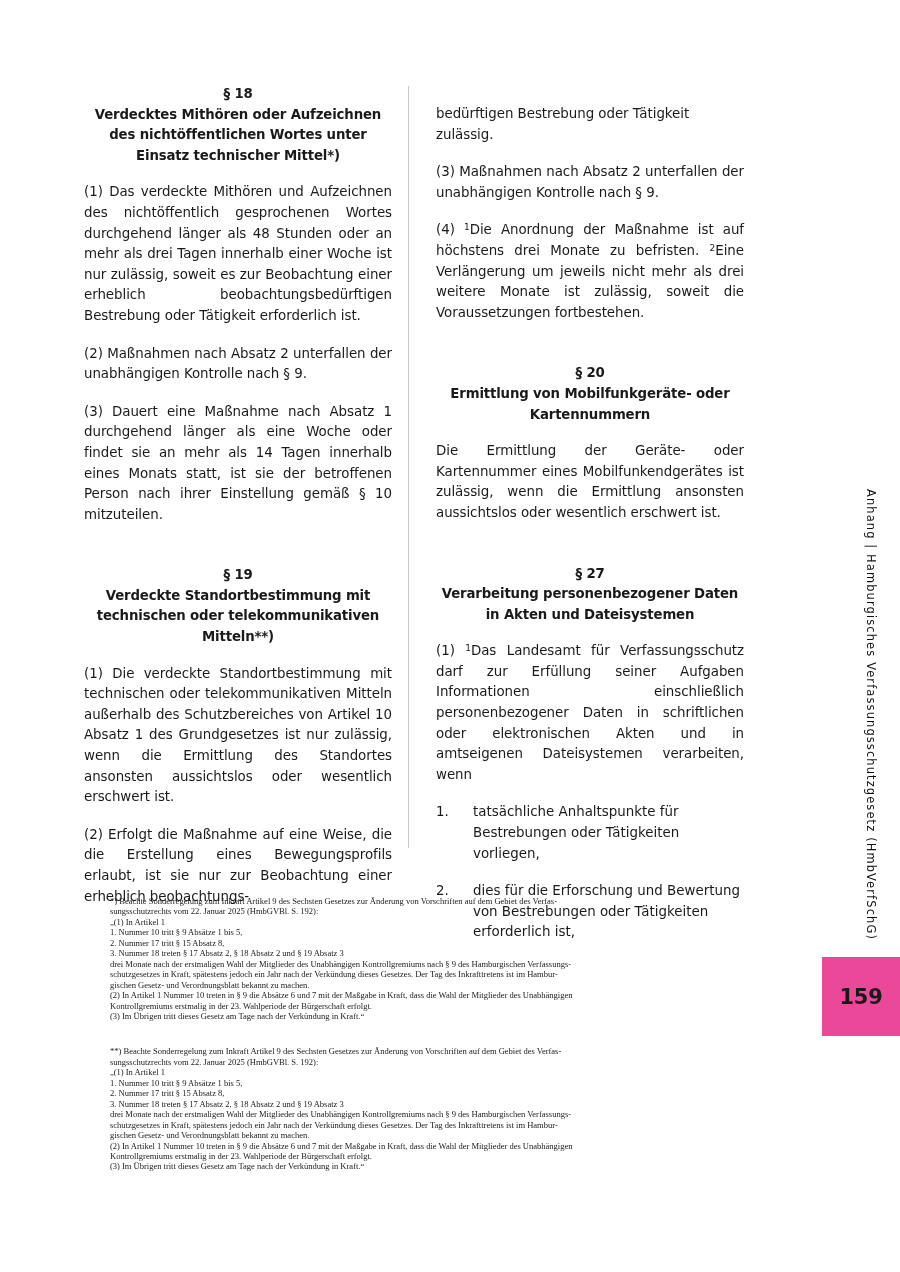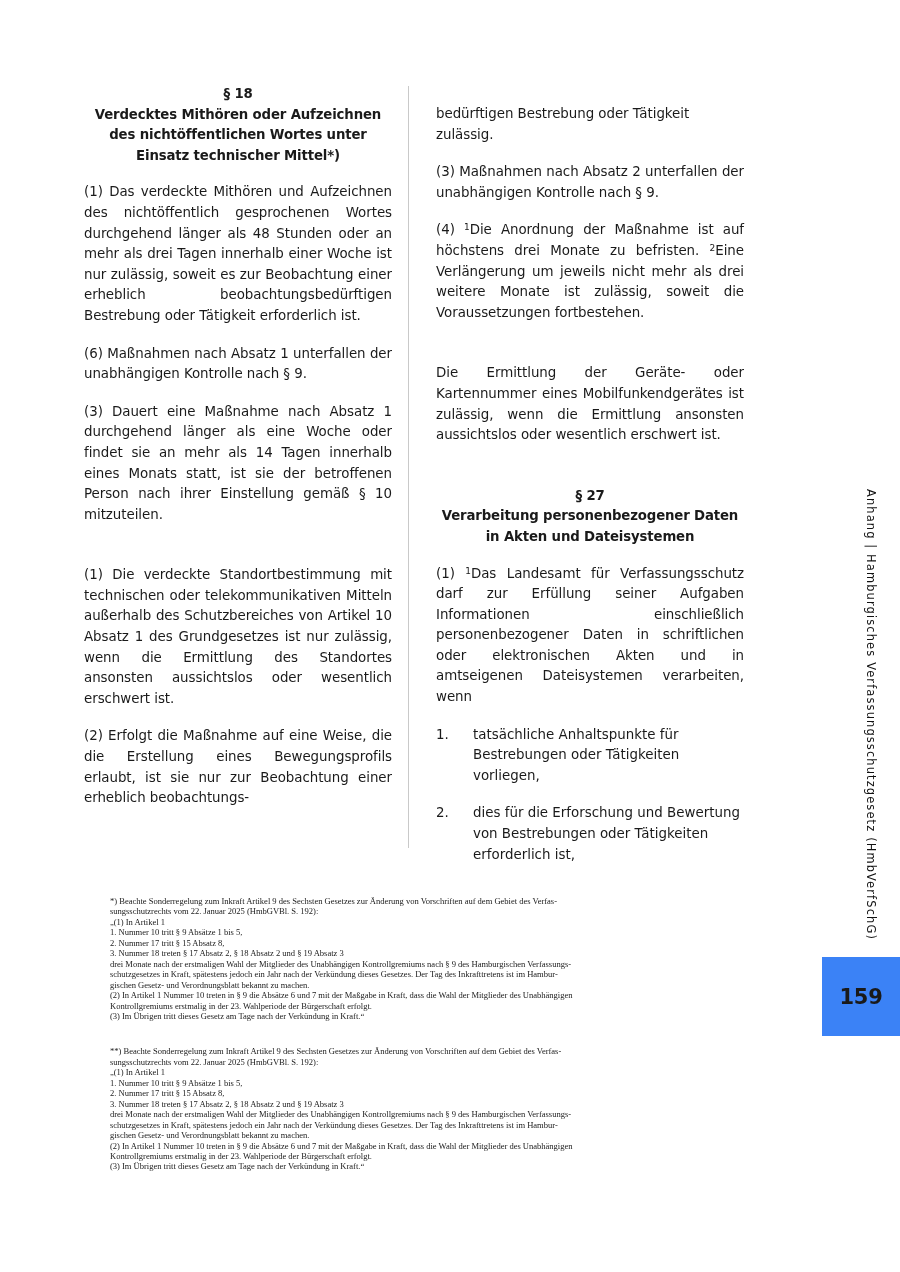--- a/index.html
+++ b/index.html
@@ -123,21 +123,21 @@
     white-space: nowrap;
   }
 
   
   .page-num-box {
     position: absolute;
     right: 0px;
     top: 957px;
     width: 78px;
     height: 79px;
-    background: #3b82f6;
+    background: #ec4899;
     display: flex;
     align-items: center;
     justify-content: center;
   }
   .page-num-box span {
     font-size: 21px;
     font-weight: bold;
     color: #1a1a1a;
     letter-spacing: -0.3px;
   }
@@ -152,41 +152,49 @@
   <div class="columns">
 
     <div class="col left">
 
       <div class="sec-head">
         <span class="num">§ 18</span>
         <span>Verdecktes Mithören oder Aufzeichnen des nichtöffentlichen Wortes unter Einsatz technischer Mittel*)</span>
       </div>
 
       <p class="body">(1) Das verdeckte Mithören und Aufzeichnen des nichtöffentlich gesprochenen Wortes durchgehend länger als 48 Stunden oder an mehr als drei Tagen innerhalb einer Woche ist nur zulässig, soweit es zur Beobachtung einer erheblich beobachtungsbedürftigen Bestrebung oder Tätigkeit erforderlich ist.</p>
-      <p class="body">(6) Maßnahmen nach Absatz 1 unterfallen der unabhängigen Kontrolle nach § 9.</p>
+      <p class="body">(2) Maßnahmen nach Absatz 2 unterfallen der unabhängigen Kontrolle nach § 9.</p>
       <p class="body last">(3) Dauert eine Maßnahme nach Absatz 1 durchgehend länger als eine Woche oder findet sie an mehr als 14 Tagen innerhalb eines Monats statt, ist sie der betroffenen Person nach ihrer Einstellung gemäß § 10 mitzuteilen.</p>
 
       <div class="spacer-lg"></div>
 
+      <div class="sec-head">
+        <span class="num">§ 19</span>
+        <span>Verdeckte Standortbestimmung mit technischen oder telekommunikativen Mitteln**)</span>
+      </div>
 
       <p class="body">(1) Die verdeckte Standortbestimmung mit technischen oder telekommunikativen Mitteln außerhalb des Schutzbereiches von Artikel 10 Absatz 1 des Grundgesetzes ist nur zulässig, wenn die Ermittlung des Standortes ansonsten aussichtslos oder wesentlich erschwert ist.</p>
       <p class="body last">(2) Erfolgt die Maßnahme auf eine Weise, die die Erstellung eines Bewegungsprofils erlaubt, ist sie nur zur Beobachtung einer erheblich beobachtungs-</p>
     </div>
 
     <div class="col right">
 
       <p class="body ragged">bedürftigen Bestrebung oder Tätigkeit zulässig.</p>
       <p class="body">(3) Maßnahmen nach Absatz 2 unterfallen der unabhängigen Kontrolle nach § 9.</p>
 
       <p class="body last">
         <span>(4) </span><sup class="fs">1</sup><span>Die Anordnung der Maßnahme ist auf höchstens drei Monate zu befristen. </span><sup class="fs">2</sup><span>Eine Verlängerung um jeweils nicht mehr als drei weitere Monate ist zulässig, soweit die Voraussetzungen fortbestehen.</span>
       </p>
 
       <div class="spacer-lg"></div>
 
+      <div class="sec-head">
+        <span class="num">§ 20</span>
+        <span>Ermittlung von Mobilfunkgeräte- oder Kartennummern</span>
+      </div>
 
       <p class="body last">Die Ermittlung der Geräte- oder Kartennummer eines Mobilfunkendgerätes ist zulässig, wenn die Ermittlung ansonsten aussichtslos oder wesentlich erschwert ist.</p>
 
       <div class="spacer-lg"></div>
 
       <div class="sec-head">
         <span class="num">§ 27</span>
         <span>Verarbeitung personenbezogener Daten in Akten und Dateisystemen</span>
       </div>
 

